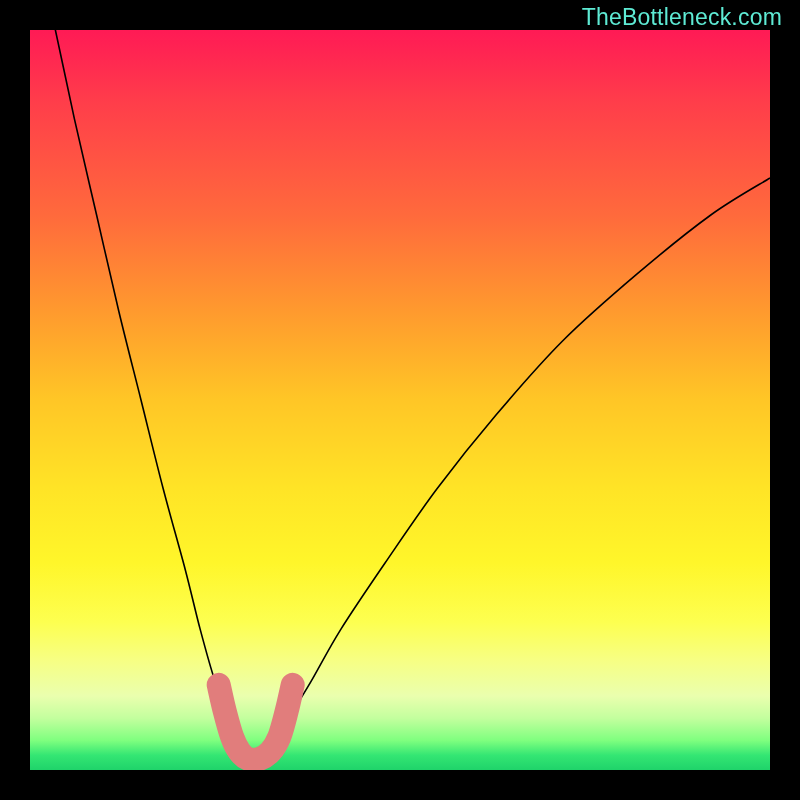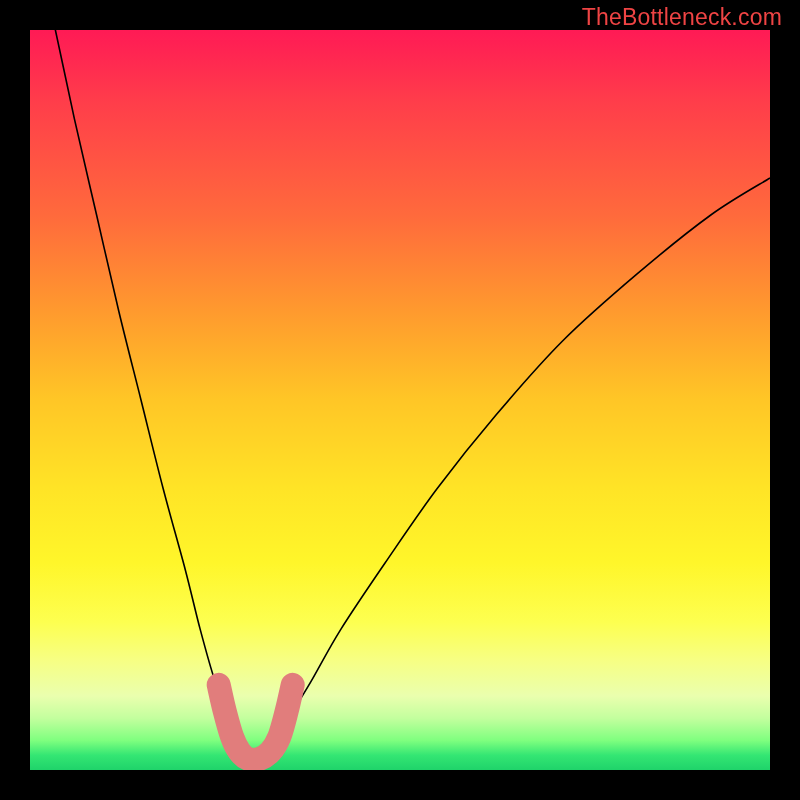--- a/index.html
+++ b/index.html
@@ -55,21 +55,21 @@
     position: absolute;
     left: 0;
     top: 0;
     width: 100%;
     height: 100%;
   }
   .watermark {
     position: absolute;
     top: 4px;
     right: 18px;
-    color: #ef4444;
+    color: #5eead4;
     font-size: 23px;
     font-weight: 500;
     letter-spacing: 0.2px;
   }
 </style>
 </head>
 <body>
 
 <div class="frame">
 

